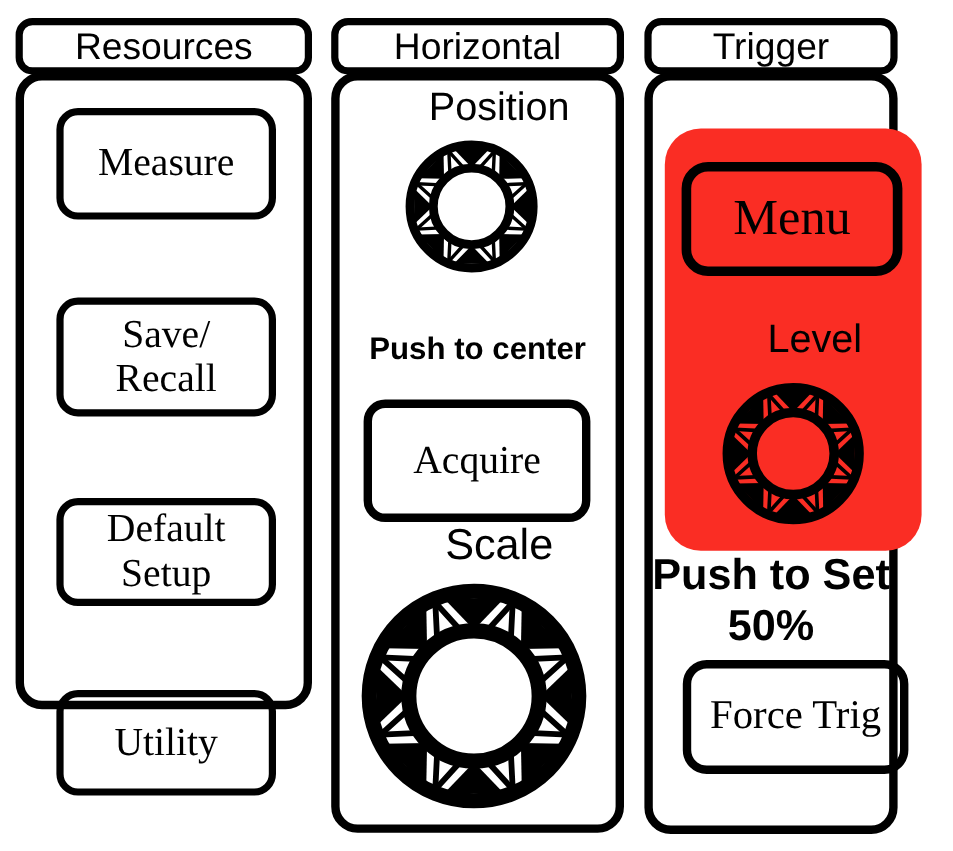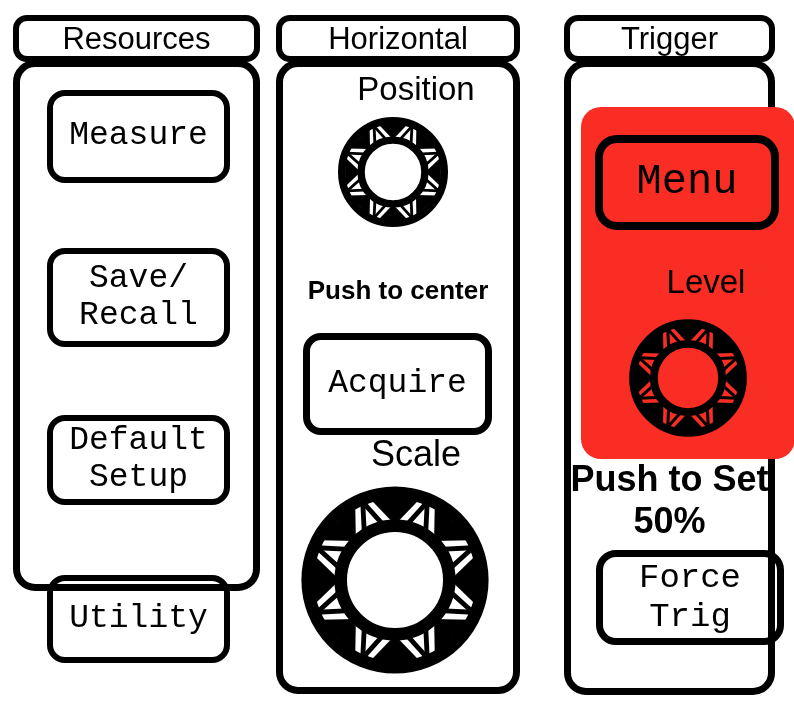--- a/index.html
+++ b/index.html
@@ -20,33 +20,33 @@
     position:absolute;left:0;right:0;top:45px;bottom:0;
     border:7px solid #000;border-radius:22px;background:#fff;
     box-sizing:border-box;z-index:1;
   }
   .panel-btn{
     position:absolute;box-sizing:border-box;z-index:4;
     border:6px solid #000;border-radius:18px;background:transparent;
     display:flex;align-items:center;justify-content:center;
     font-size:33px;line-height:1.12;text-align:center;
     white-space:pre-line;color:#000;padding:0;
-    font-family:Liberation Mono, monospace;
+    font-family:Liberation Serif, serif;
   }
   .label{
     position:absolute;left:0;right:0;z-index:4;
     text-align:center;font-size:33px;line-height:1.05;margin-left:36px;
   }
   .hint{
     position:absolute;left:0;right:0;z-index:4;
     text-align:center;font-size:26px;font-weight:bold;
   }
   .knob{position:absolute;z-index:4;}
   .red-zone{
-    position:absolute;z-index:2;border-radius:20px;
+    position:absolute;z-index:2;border-radius:30px;
   }
   #menu-btn{border-width:8px;border-radius:22px;font-size:42px;}
   #force-trig-btn{border-width:7px;border-radius:20px;font-size:34px;}
 </style>
 </head>
 <body>
 
 <svg width="0" height="0" style="position:absolute" aria-hidden="true">
   <defs>
     <symbol id="knob-symbol" viewBox="-100 -100 200 200">
@@ -96,21 +96,21 @@
 
   <button class="panel-btn" style="left:27px;top:318px;width:189px;height:102px;border-width:7px">Acquire</button>
 
   <div class="label" style="top:420px;font-size:36px">Scale</div>
 
   <svg class="knob" style="left:22px;top:468px" width="194" height="194">
     <use href="#knob-symbol" width="194" height="194"></use>
   </svg>
 </div>
 
-<div class="col" style="left:564px;top:15px;width:211px;height:680px">
+<div class="col" style="left:537px;top:15px;width:211px;height:680px">
   <div class="col-header">
     <span>Trigger</span>
   </div>
   <div class="col-body"></div>
 
   <div class="red-zone" style="left: 17px; top: 92px; width: 214px; height: 352px; background: rgb(250, 45, 36);">
 
     <button class="panel-btn" id="menu-btn" style="left:14px;top:28px;width:184px;height:95px">Menu</button>
 
     <div class="label" style="top:158px">Level</div>

